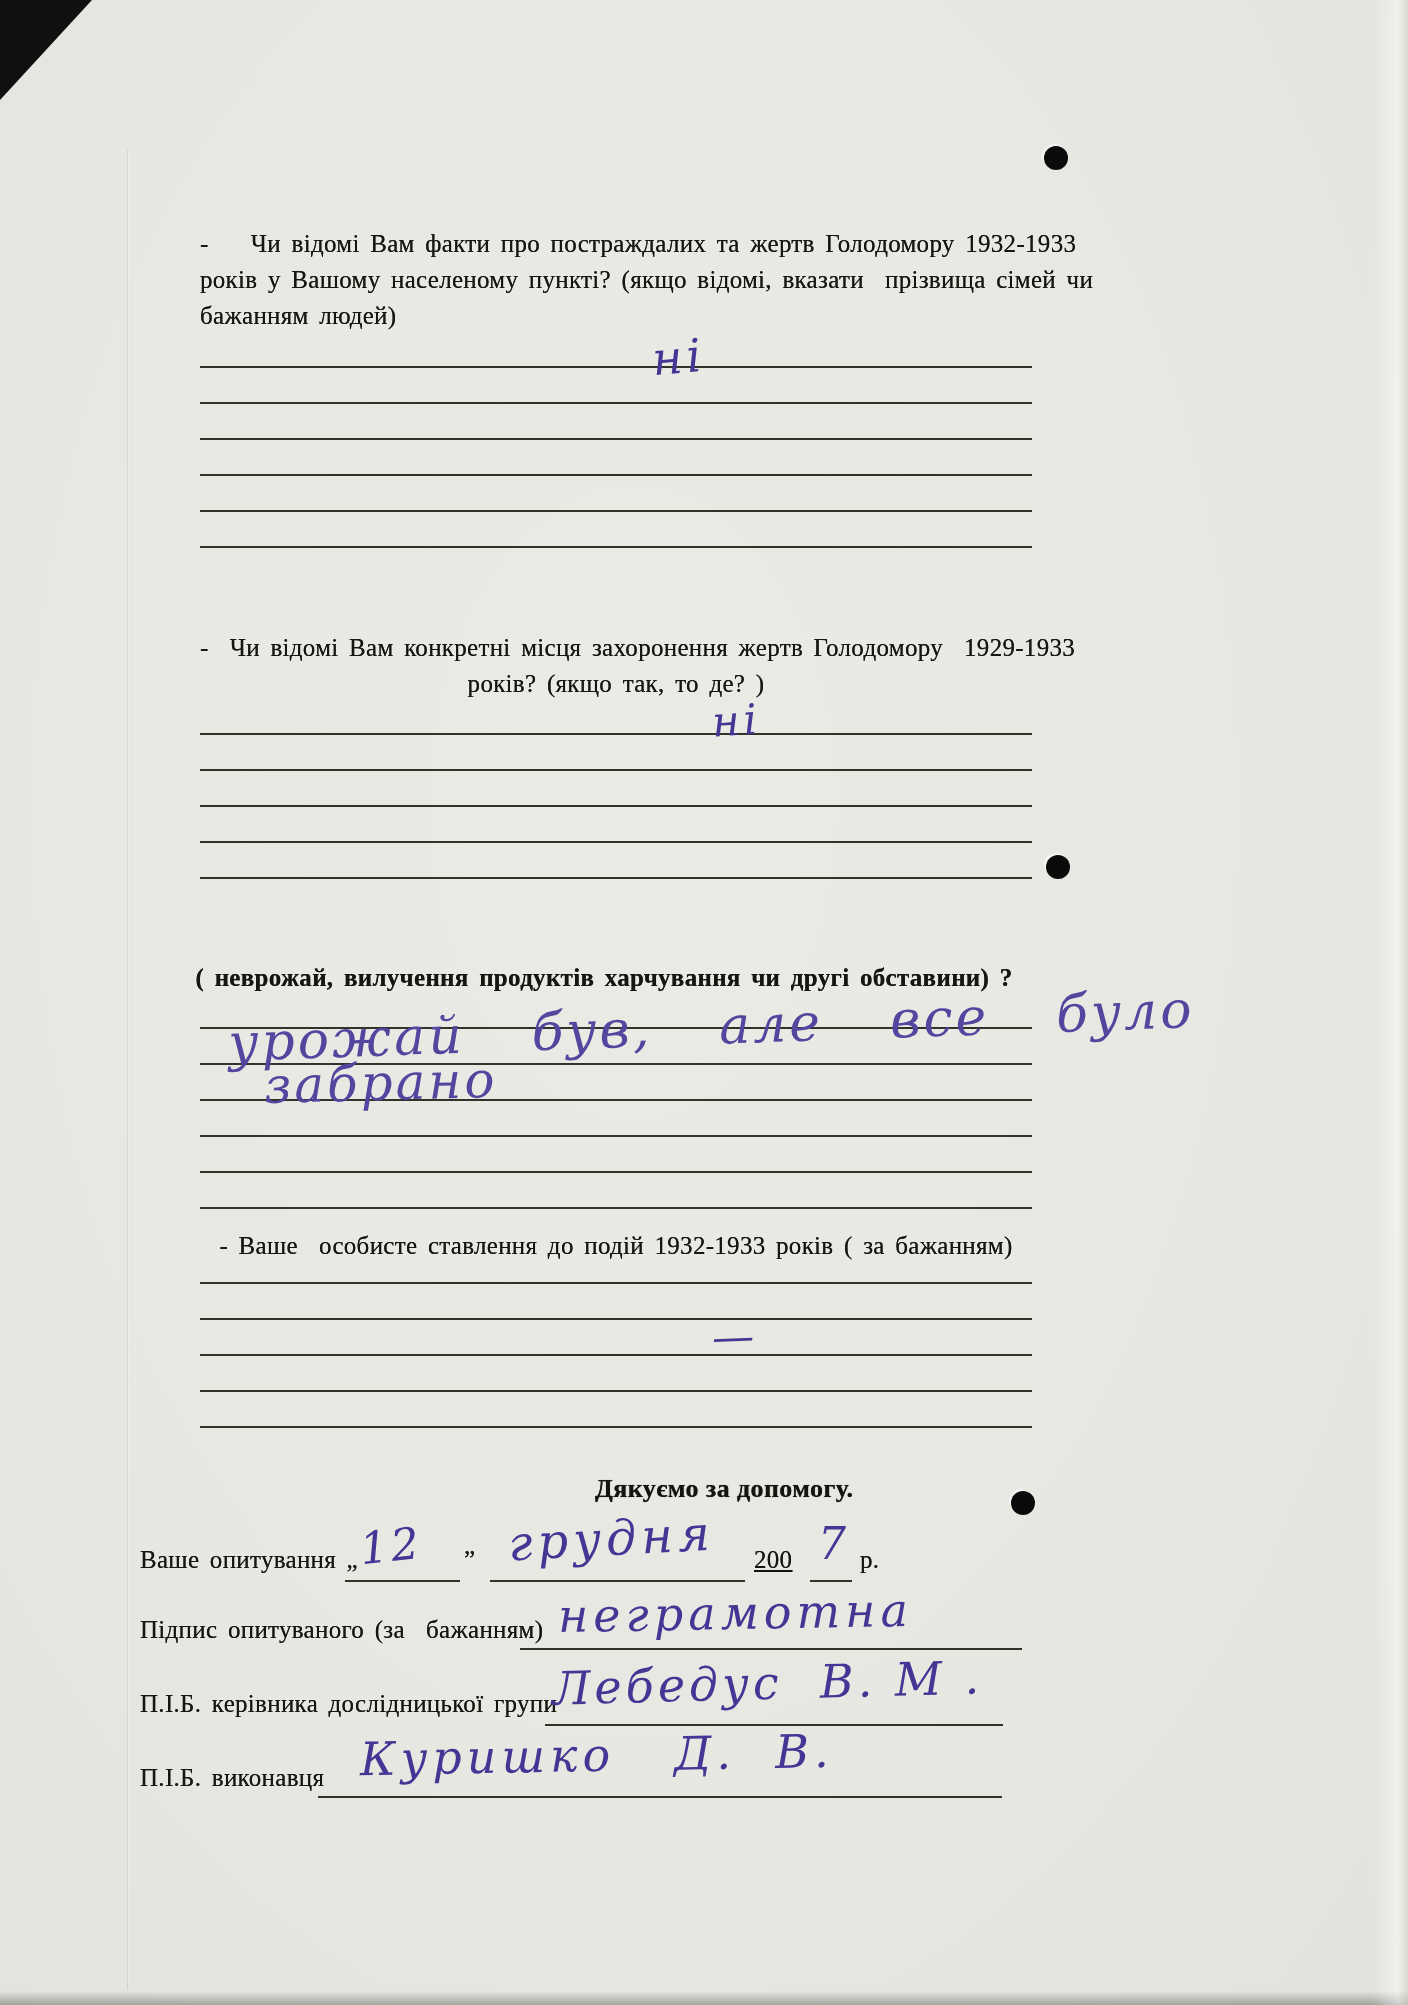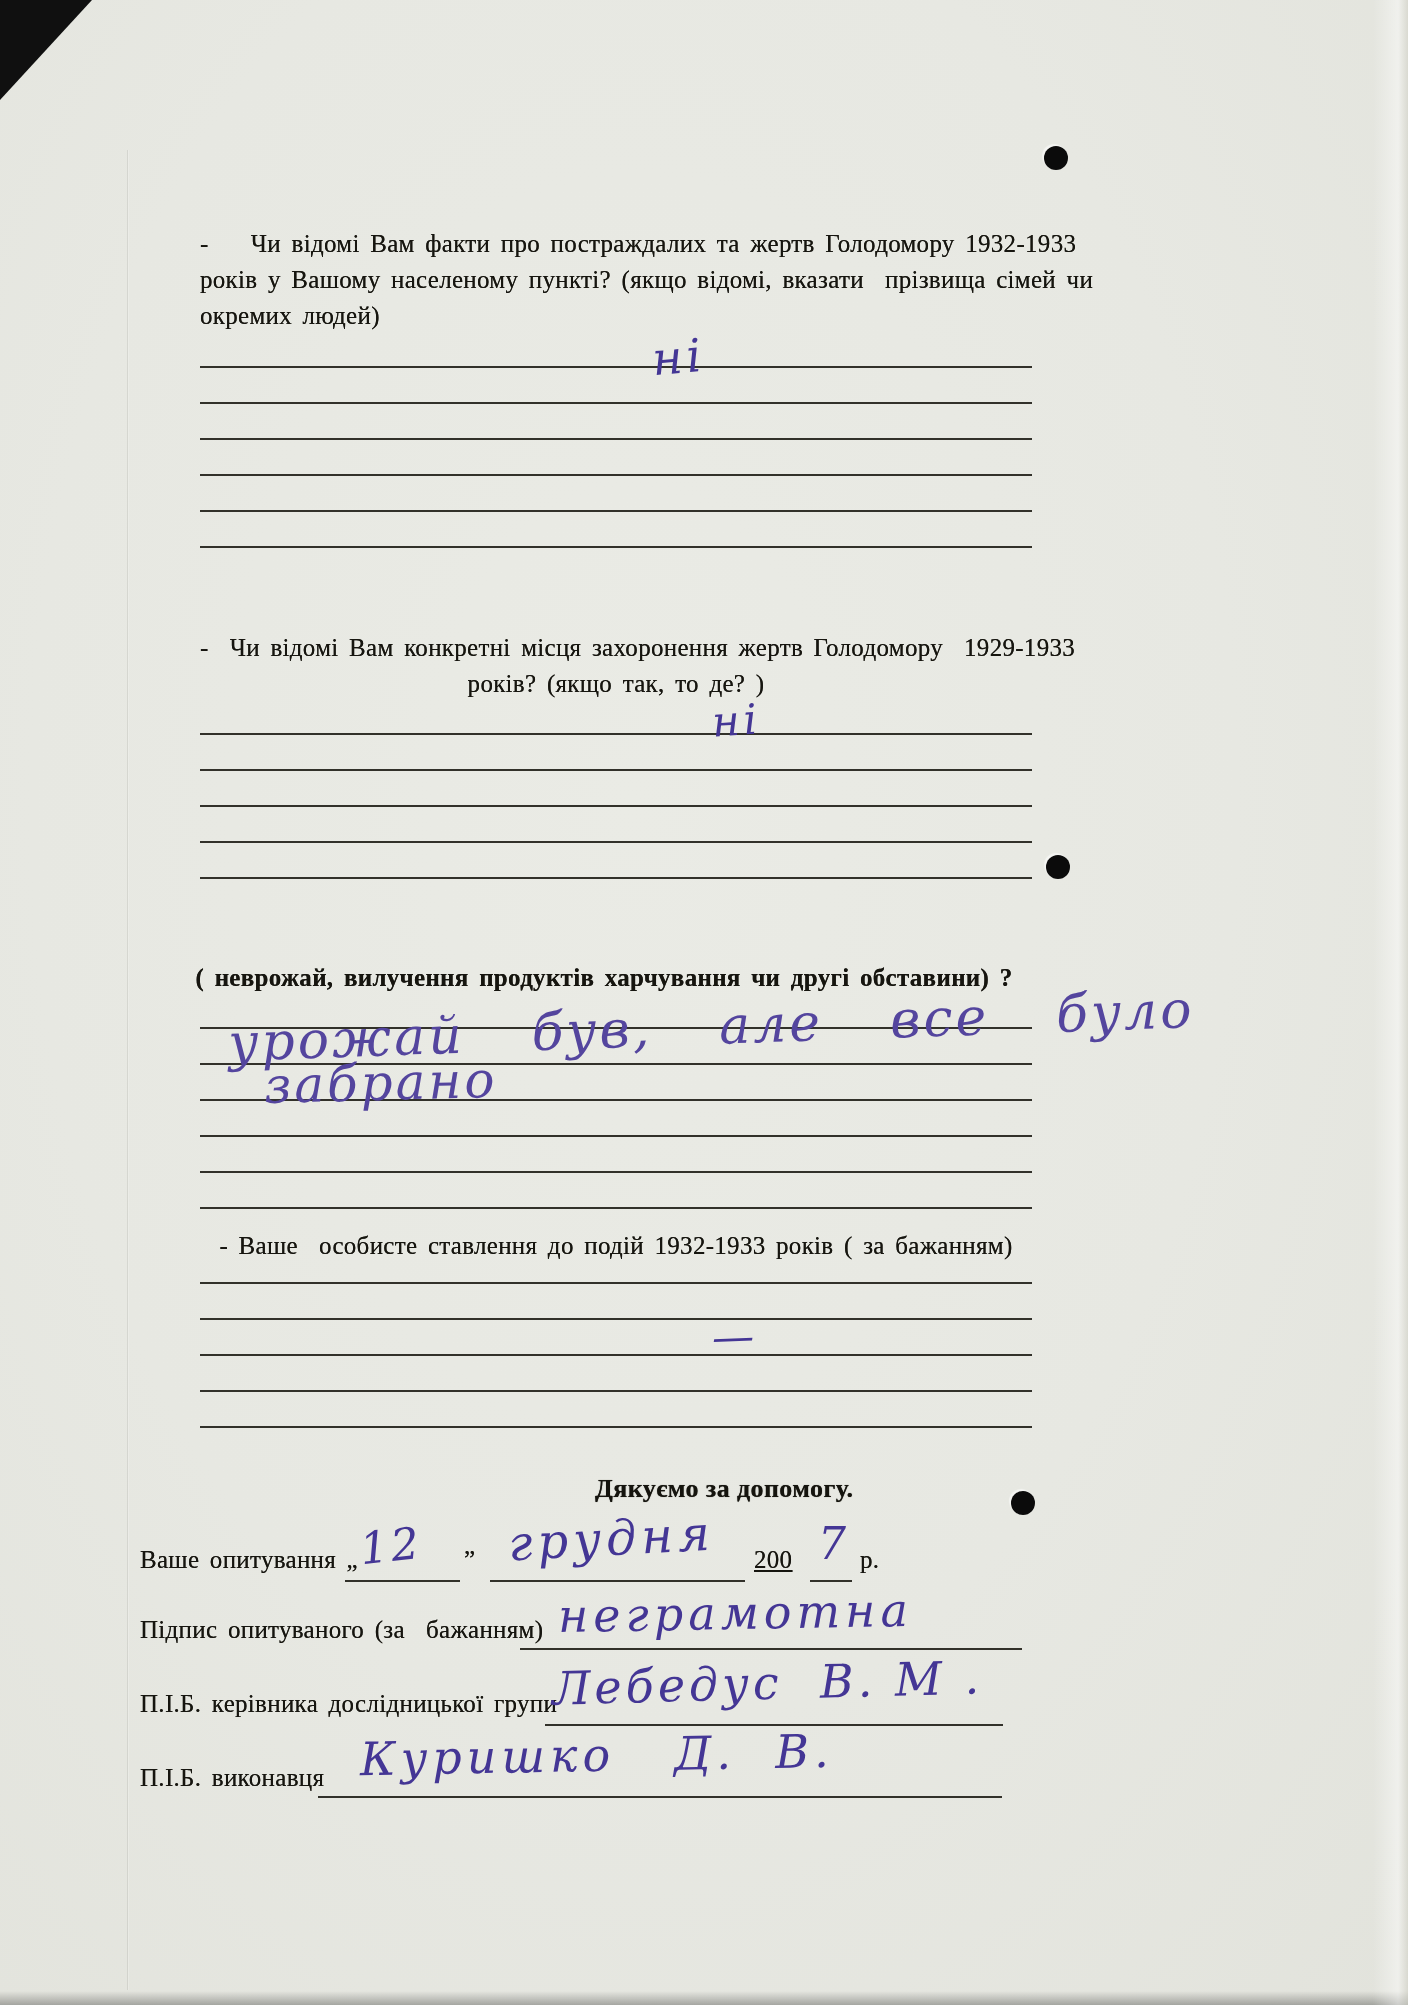--- a/index.html
+++ b/index.html
@@ -73,21 +73,21 @@
 <div id="page">
 
   <div class="abs corner" style="left:0;top:0;"></div>
   <div class="abs crease" style="left:127px;top:150px;"></div>
   <div class="abs hole" style="left:1044px;top:146px;"></div>
   <div class="abs hole" style="left:1046px;top:855px;"></div>
   <div class="abs hole" style="left:1011px;top:1491px;"></div>
 
   <div class="abs print" style="left:200px;top:230px;">-    Чи відомі Вам факти про постраждалих та жертв Голодомору 1932-1933</div>
   <div class="abs print" style="left:200px;top:266px;">років у Вашому населеному пункті? (якщо відомі, вказати  прізвища сімей чи</div>
-  <div class="abs print" style="left:200px;top:302px;">окремих людей)</div>
+  <div class="abs print" style="left:200px;top:302px;">бажанням людей)</div>
   <div class="abs rules" style="left:200px;top:332px;width:832px;height:216px;"></div>
   <div class="abs hand" style="left:652px;top:334px;font-size:46px;transform:rotate(-5deg);letter-spacing:4px;">ні</div>
 
   <div class="abs print" style="left:200px;top:634px;">-  Чи відомі Вам конкретні місця захоронення жертв Голодомору  1929-1933</div>
   <div class="abs print-row" style="left:200px;top:670px;width:832px;height:32px;">
     <span class="print">років? (якщо так, то де? )</span>
     <span class="blank"></span>
   </div>
   <div class="abs rules" style="left:200px;top:699px;width:832px;height:180px;"></div>
   <div class="abs hand" style="left:712px;top:700px;font-size:42px;transform:rotate(-4deg);letter-spacing:4px;">ні</div>

